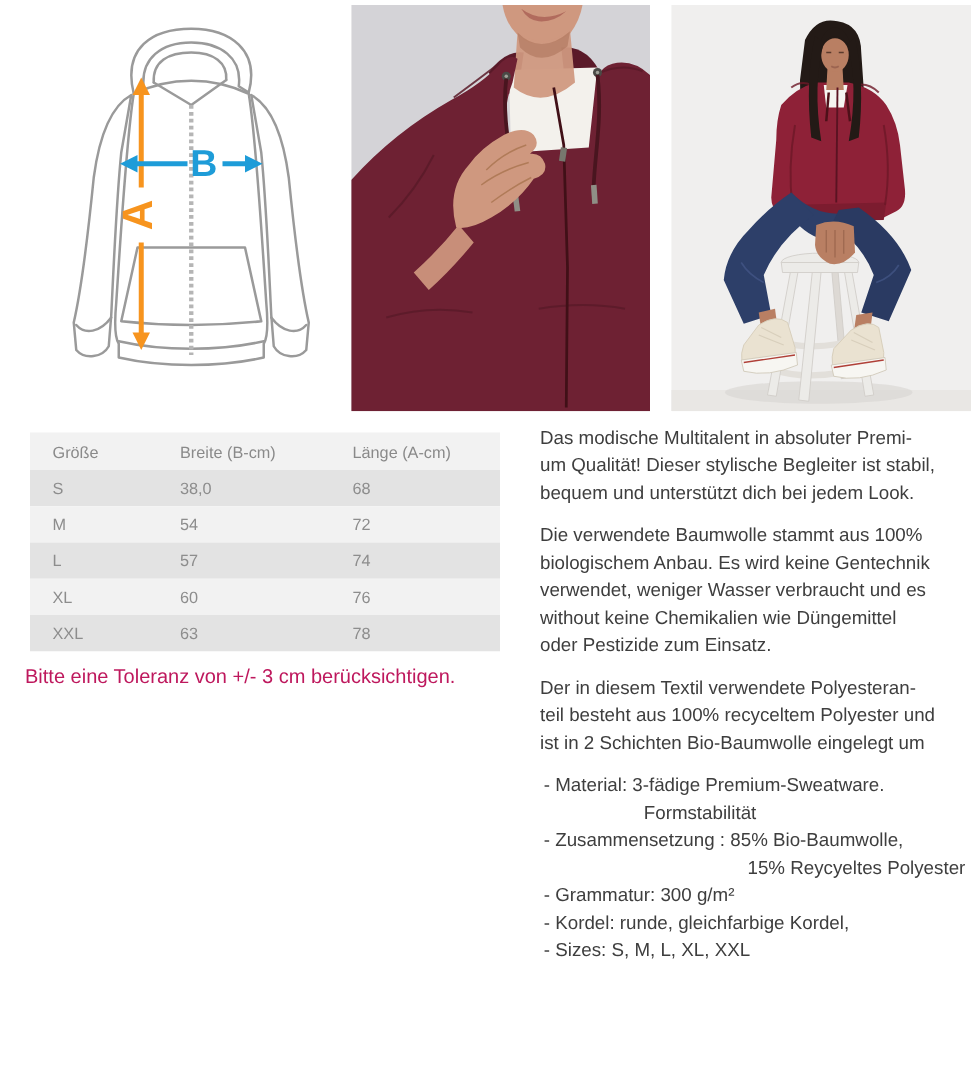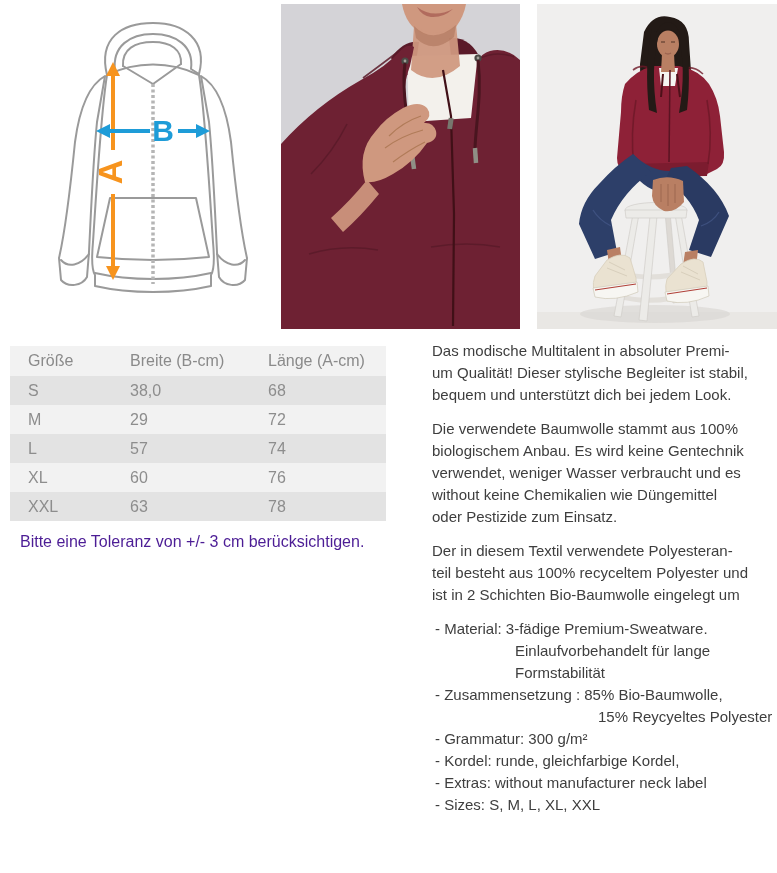--- a/index.html
+++ b/index.html
@@ -5,28 +5,28 @@
   html,body{margin:0;padding:0;background:#fff;}
   body{width:777px;height:873px;position:relative;font-family:"Liberation Sans",sans-serif;overflow:hidden;}
   .abs{position:absolute;}
   figure{margin:0;padding:0;}
   
   .diagram-box{left:10px;top:0;width:258px;height:328px;background:#fff;}
   .photo-closeup{left:281px;top:4px;width:239px;height:325px;}
   .photo-full{left:537px;top:4px;width:240px;height:325px;}
   svg{display:block;}
   
-  .size-table{left:10px;top:346px;width:376px;font-size:16px;color:#8d8d8d;}
+  .size-table{left:24px;top:346px;width:376px;font-size:13px;color:#8d8d8d;}
   .t-row{display:grid;grid-template-columns:120px 138px 1fr;align-items:center;height:29px;}
   .t-row.head{height:30px;background:#f2f2f2;color:#8a8a8a;}
   .t-row.dark{background:#e3e3e3;}
   .t-row.light{background:#f2f2f2;}
   .t-cell:first-child{padding-left:18px;}
   
-  .tolerance{left:20px;top:533px;font-size:16px;color:#4c1d95;}
+  .tolerance{left:20px;top:533px;font-size:16px;color:#be185d;}
   
   .description{left:404px;top:340px;width:372px;font-size:15px;line-height:22px;color:#3e3e3e;}
   .para{margin:0 0 12px 0;}
   .line{white-space:nowrap;margin-left:28px;}
   .ind0{padding-left:3px;}
   .indA{padding-left:83px;}
   .indC{padding-left:166px;}
   .indD{padding-left:73px;}
 </style>
 </head>
@@ -222,21 +222,21 @@
     <div class="t-cell">Breite (B-cm)</div>
     <div class="t-cell">Länge (A-cm)</div>
   </div>
   <div class="t-row dark">
     <div class="t-cell">S</div>
     <div class="t-cell">38,0</div>
     <div class="t-cell">68</div>
   </div>
   <div class="t-row light">
     <div class="t-cell">M</div>
-    <div class="t-cell">29</div>
+    <div class="t-cell">54</div>
     <div class="t-cell">72</div>
   </div>
   <div class="t-row dark">
     <div class="t-cell">L</div>
     <div class="t-cell">57</div>
     <div class="t-cell">74</div>
   </div>
   <div class="t-row light">
     <div class="t-cell">XL</div>
     <div class="t-cell">60</div>
@@ -264,22 +264,20 @@
     <div class="line">without keine Chemikalien wie Düngemittel</div>
     <div class="line">oder Pestizide zum Einsatz.</div>
   </div>
   <div class="para">
     <div class="line">Der in diesem Textil verwendete Polyesteran-</div>
     <div class="line">teil besteht aus 100% recyceltem Polyester und</div>
     <div class="line">ist in 2 Schichten Bio-Baumwolle eingelegt um</div>
   </div>
   <div class="para">
     <div class="line ind0">- Material: 3-fädige Premium-Sweatware.</div>
-    <div class="line indA">Einlaufvorbehandelt für lange</div>
     <div class="line indA">Formstabilität</div>
     <div class="line ind0">- Zusammensetzung : 85% Bio-Baumwolle,</div>
     <div class="line indC">15% Reycyeltes Polyester</div>
     <div class="line ind0">- Grammatur: 300 g/m²</div>
     <div class="line ind0">- Kordel: runde, gleichfarbige Kordel,</div>
-    <div class="line ind0">- Extras: without manufacturer neck label</div>
     <div class="line ind0">- Sizes: S, M, L, XL, XXL</div>
   </div>
 </div>
 
 </body></html>

